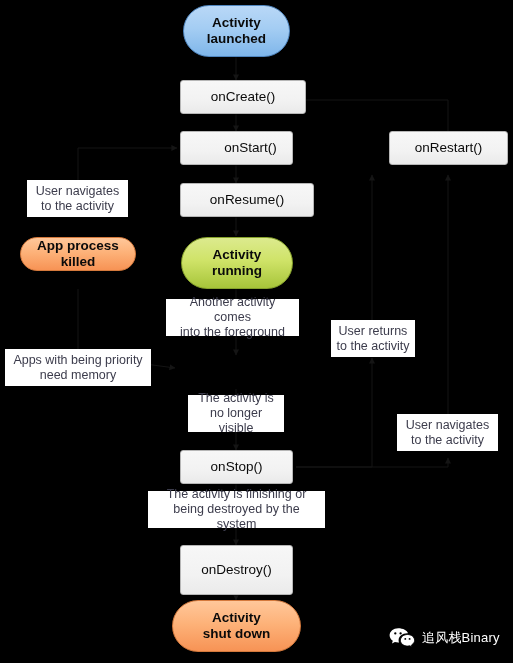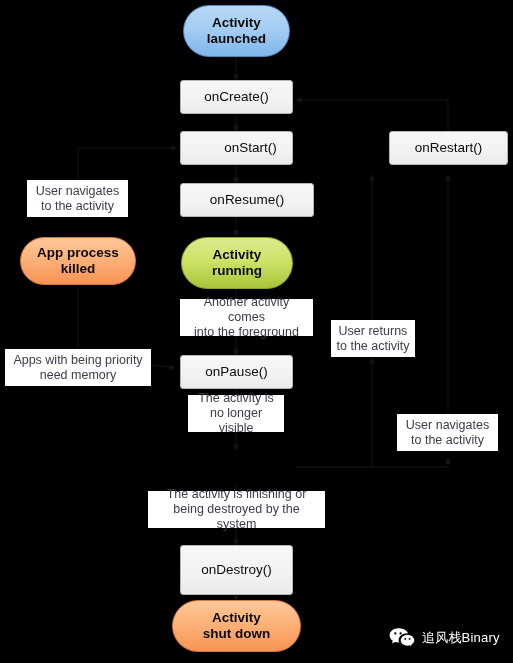--- a/index.html
+++ b/index.html
@@ -130,21 +130,21 @@
     </g>
   </svg>
 
   <div class="node pill pill-blue" style="left:183px; top:5px; width:107px; height:52px;">
     <span>
       <span>Activity</span><br>
       <span>launched</span>
     </span>
   </div>
 
-  <div class="node method" style="left:180px; top:80px; width:113px; height:34px;justify-content:center;">
+  <div class="node method" style="left:180px; top:80px; width:126px; height:34px;justify-content:center;">
     <span>onCreate()</span>
   </div>
 
   <div class="node method" style="left:180px; top:131px; width:113px; height:34px;padding-left:28px;">
     <span>onStart()</span>
   </div>
 
   <div class="node method" style="left:389px; top:131px; width:119px; height:34px;">
     <span>onRestart()</span>
   </div>
@@ -153,73 +153,73 @@
     <span>
       <span>User navigates</span><br>
       <span>to the activity</span>
     </span>
   </div>
 
   <div class="node method" style="left:180px; top:183px; width:134px; height:34px;">
     <span>onResume()</span>
   </div>
 
-  <div class="node pill pill-orange" style="left:20px; top:237px; width:116px; height:48px;">
+  <div class="node pill pill-orange" style="left:20px; top:237px; width:116px; height:34px;">
     <span>
       <span>App process</span><br>
       <span>killed</span>
     </span>
   </div>
 
   <div class="node pill pill-green" style="left:181px; top:237px; width:112px; height:52px;">
     <span>
       <span>Activity</span><br>
       <span>running</span>
     </span>
   </div>
 
-  <div class="node label" style="left:180px; top:299px; width:133px; height:37px;justify-content:center;">
+  <div class="node label" style="left:166px; top:299px; width:133px; height:37px;justify-content:center;">
     <span>
       <span>Another activity comes</span><br>
       <span>into the foreground</span>
     </span>
   </div>
 
   <div class="node label" style="left:331px; top:320px; width:84px; height:37px;align-items:center;">
     <span>
       <span>User returns</span><br>
       <span>to the activity</span>
     </span>
   </div>
 
   <div class="node label" style="left:5px; top:349px; width:146px; height:37px;">
     <span>
       <span>Apps with being priority</span><br>
       <span>need memory</span>
     </span>
   </div>
 
-  <div class="node method" style="left:180px; top:355px; width:113px; height:34px;">
-    <span>onPause()</span>
-  </div>
 
   <div class="node label" style="left:188px; top:395px; width:96px; height:37px;">
     <span>
       <span>The activity is</span><br>
       <span>no longer visible</span>
     </span>
   </div>
 
   <div class="node label" style="left:397px; top:414px; width:101px; height:37px;">
     <span>
       <span>User navigates</span><br>
       <span>to the activity</span>
     </span>
   </div>
 
+  <div class="node method" style="left:180px; top:450px; width:113px; height:34px;">
+    <span>onStop()</span>
+  </div>
 
   <div class="node label" style="left:148px; top:491px; width:177px; height:37px;">
     <span>
       <span>The activity is finishing or</span><br>
       <span>being destroyed by the system</span>
     </span>
   </div>
 
   <div class="node method" style="left:180px; top:545px; width:113px; height:50px;">
     <span>onDestroy()</span>

